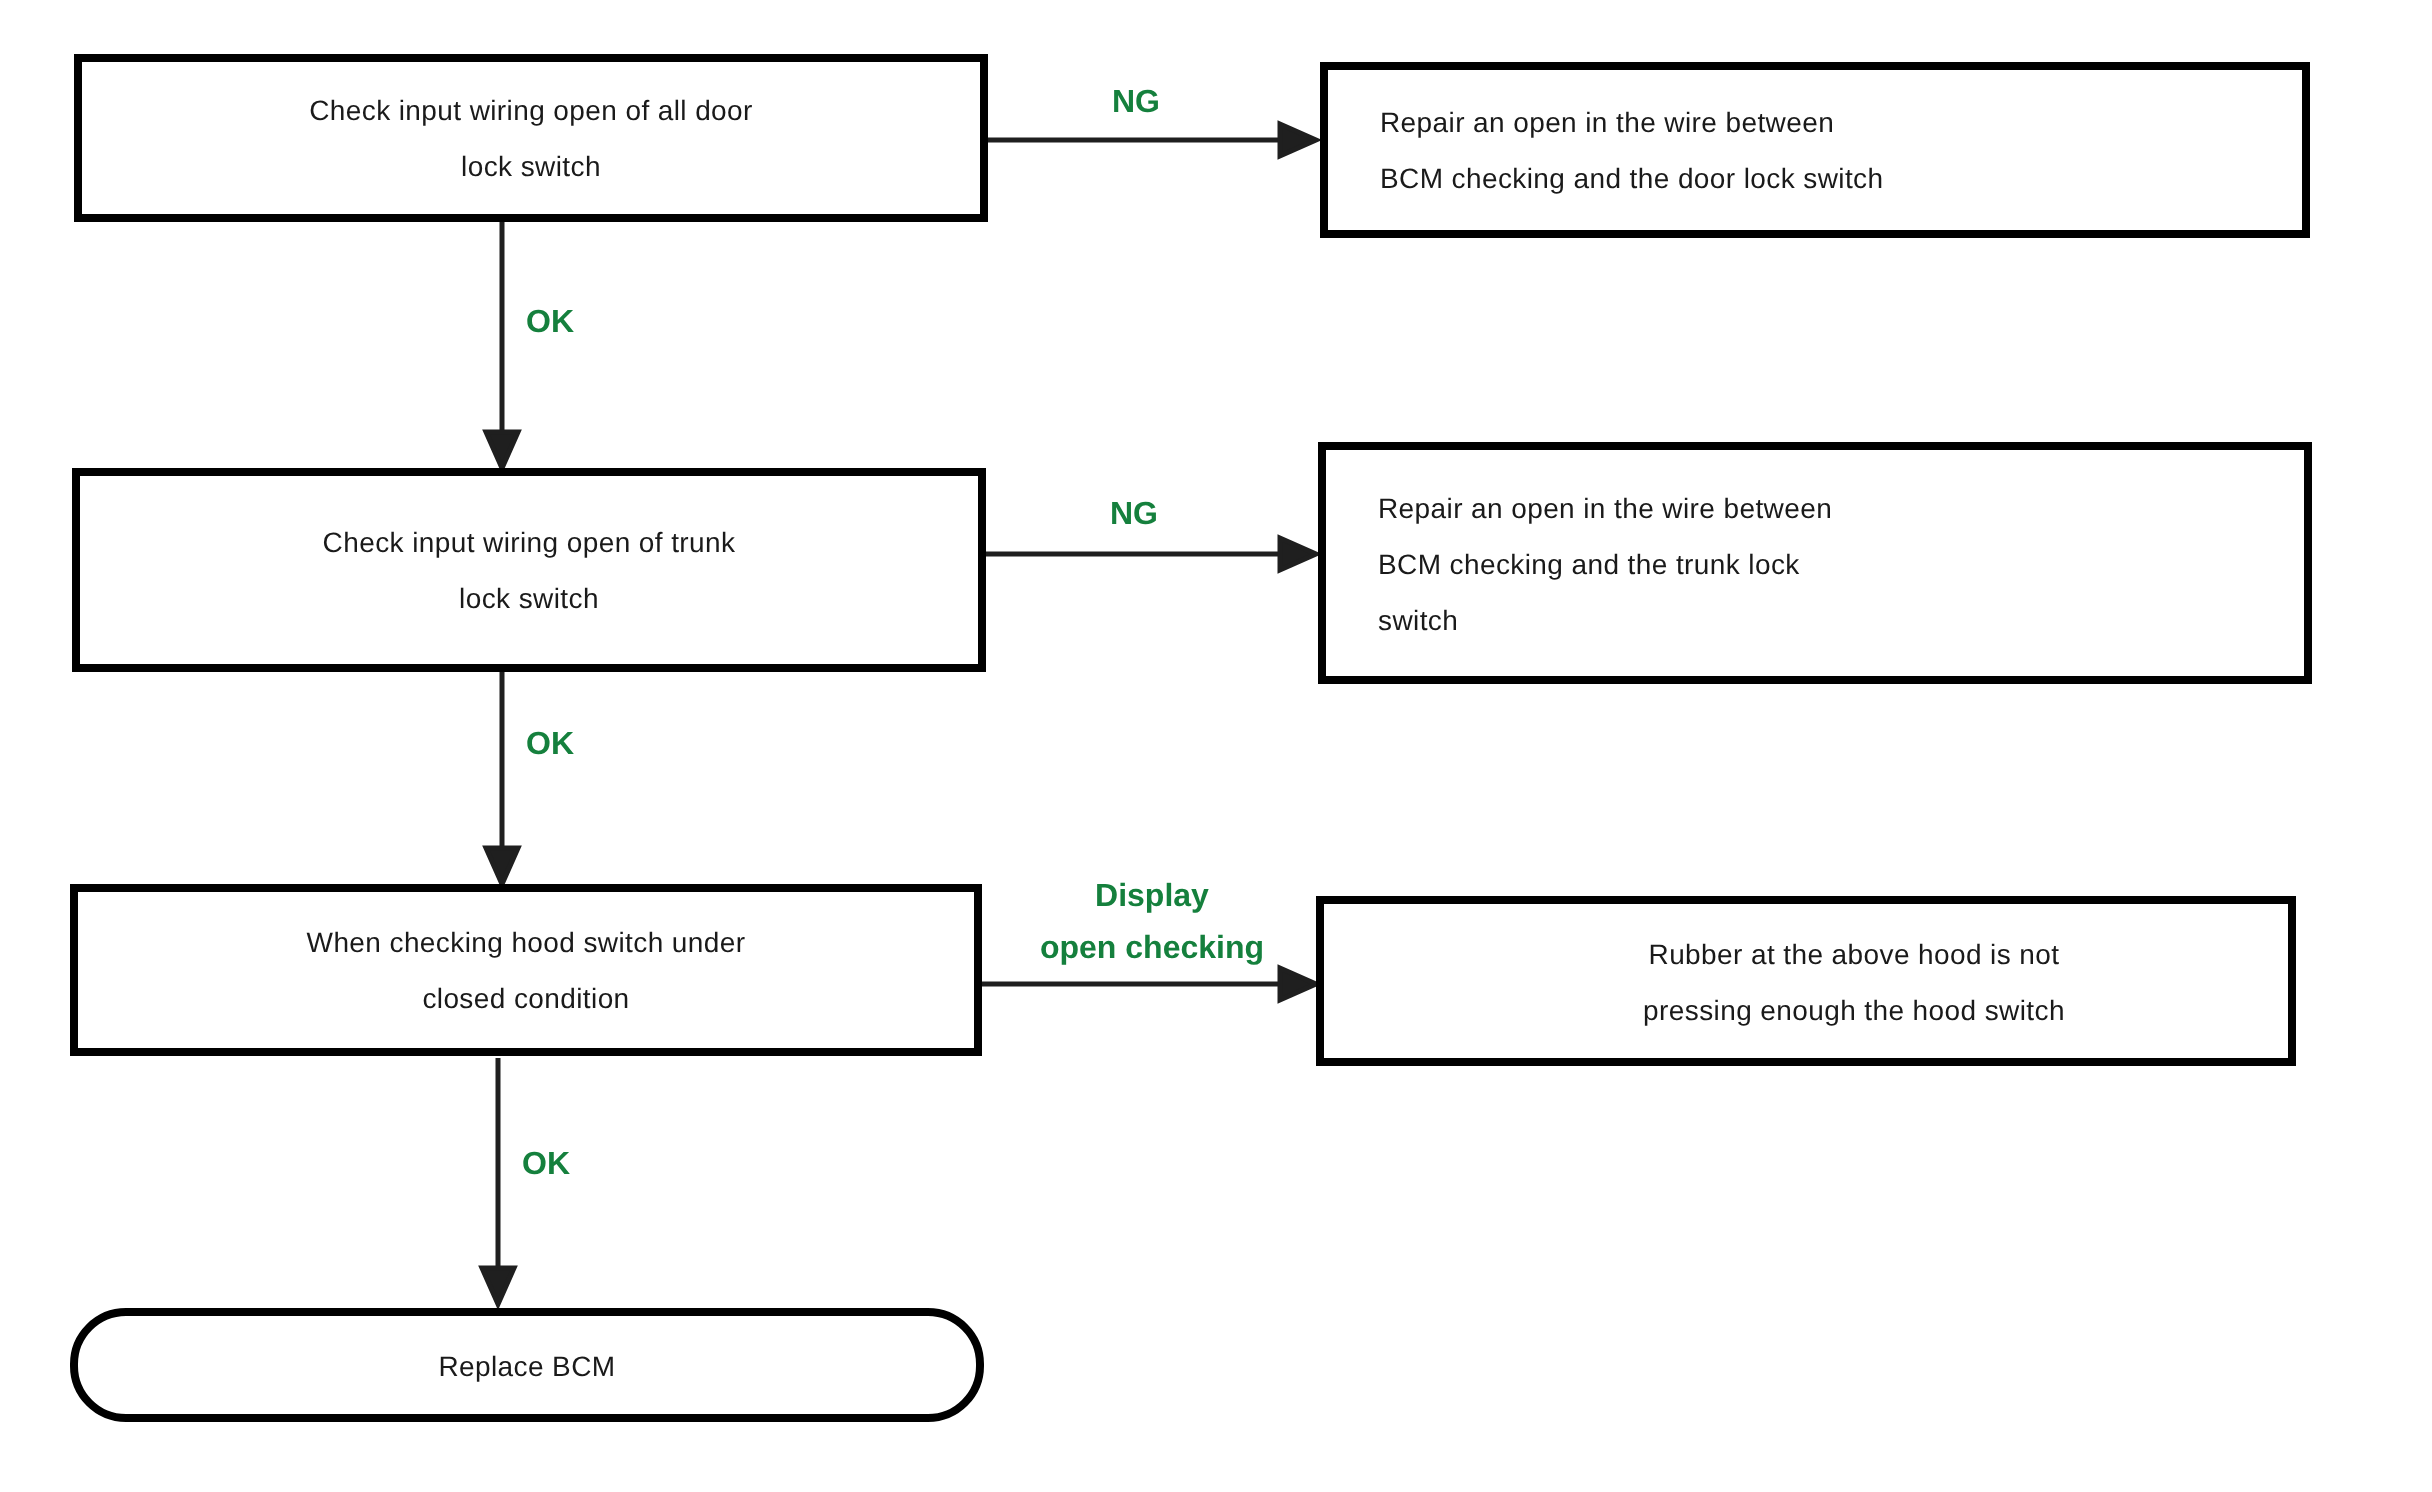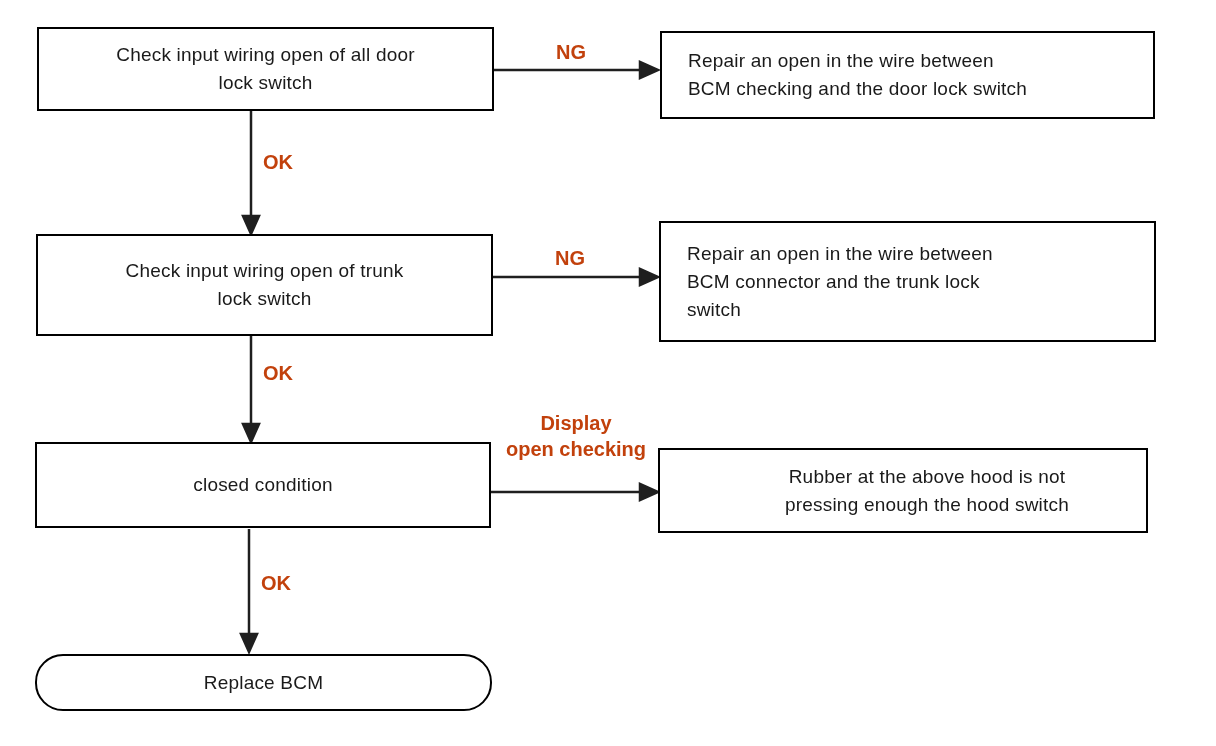--- a/index.html
+++ b/index.html
@@ -12,26 +12,26 @@
     width: 1216px;
     height: 746px;
     background: #ffffff;
     font-family: "Liberation Sans", sans-serif;
     color: #1a1a1a;
     overflow: hidden;
   }
   .box {
     position: absolute;
     box-sizing: border-box;
-    border: 2px solid #000000;
+    border: 4px solid #000000;
     background: #ffffff;
     display: flex;
     flex-direction: column;
     justify-content: center;
-    font-size: 19px;
+    font-size: 14px;
     line-height: 28px;
     letter-spacing: 0.2px;
   }
   .box.center { align-items: center; text-align: center; }
   .box.left   { align-items: flex-start; text-align: left; padding-left: 26px; padding-right: 12px; }
   .box .line  { display: block; }
 
   
   .n1 { left: 37px;  top: 27px;  width: 457px; height: 84px; }
   .n2 { left: 36px;  top: 234px; width: 457px; height: 102px; }
@@ -45,33 +45,33 @@
 
   .arrows {
     position: absolute;
     left: 0; top: 0;
     width: 1216px;
     height: 746px;
     pointer-events: none;
   }
   .edge-label {
     position: absolute;
-    font-size: 20px;
+    font-size: 16px;
     font-weight: bold;
     line-height: 24px;
-    color: #c2410c;
+    color: #15803d;
     white-space: nowrap;
   }
   .lbl-ok1 { left: 263px; top: 150px; }
   .lbl-ok2 { left: 263px; top: 361px; }
   .lbl-ok3 { left: 261px; top: 571px; }
   .lbl-ng1 { left: 556px; top: 40px;  }
   .lbl-ng2 { left: 555px; top: 246px; }
   .lbl-display {
-    left: 494px; top: 410px;
+    left: 494px; top: 436px;
     width: 164px;
     text-align: center;
     white-space: normal;
     line-height: 26px;
   }
   .lbl-display .line { display: block; }
 </style>
 </head>
 <body>
 
@@ -112,35 +112,36 @@
     <span class="line">Check input wiring open of all door</span>
     <span class="line">lock switch</span>
   </div>
 
   <div class="box center n2">
     <span class="line">Check input wiring open of trunk</span>
     <span class="line">lock switch</span>
   </div>
 
   <div class="box center n3">
+    <span class="line">When checking hood switch under</span>
     <span class="line">closed condition</span>
   </div>
 
   <div class="box center n4">
     <span class="line">Replace BCM</span>
   </div>
 
   <div class="box left r1">
     <span class="line">Repair an open in the wire between</span>
     <span class="line">BCM checking and the door lock switch</span>
   </div>
 
   <div class="box left r2">
     <span class="line">Repair an open in the wire between</span>
-    <span class="line">BCM connector and the trunk lock</span>
+    <span class="line">BCM checking and the trunk lock</span>
     <span class="line">switch</span>
   </div>
 
   <div class="box center r3">
     <span class="line">Rubber at the above hood is not</span>
     <span class="line">pressing enough the hood switch</span>
   </div>
 
   <div class="edge-label lbl-ok1">OK</div>
   <div class="edge-label lbl-ok2">OK</div>

